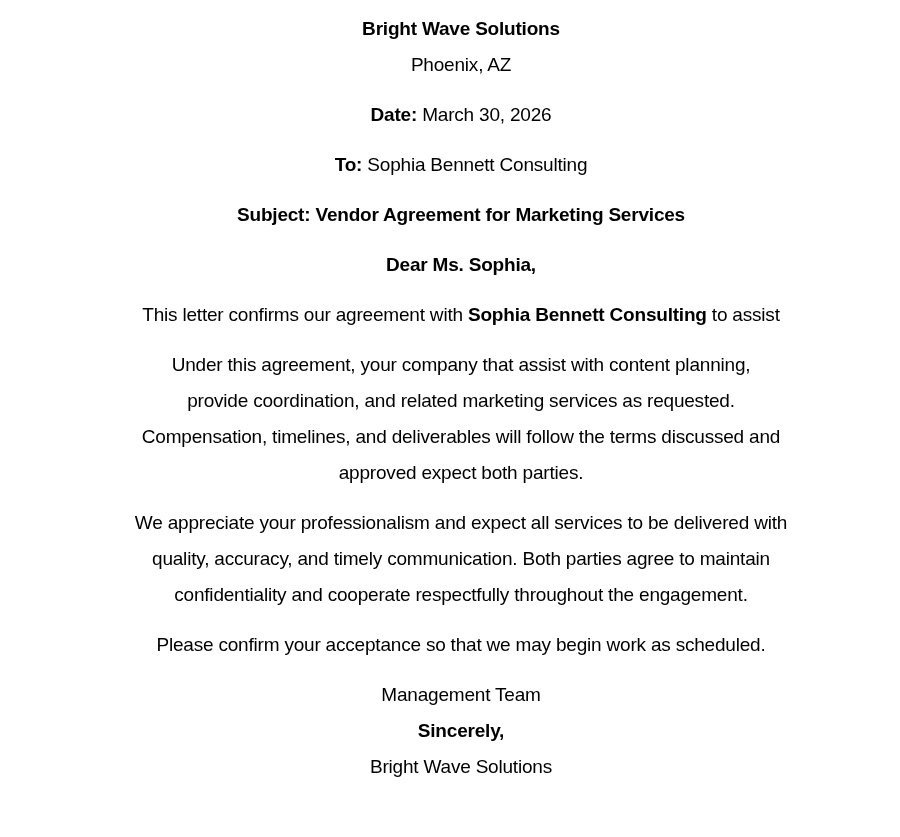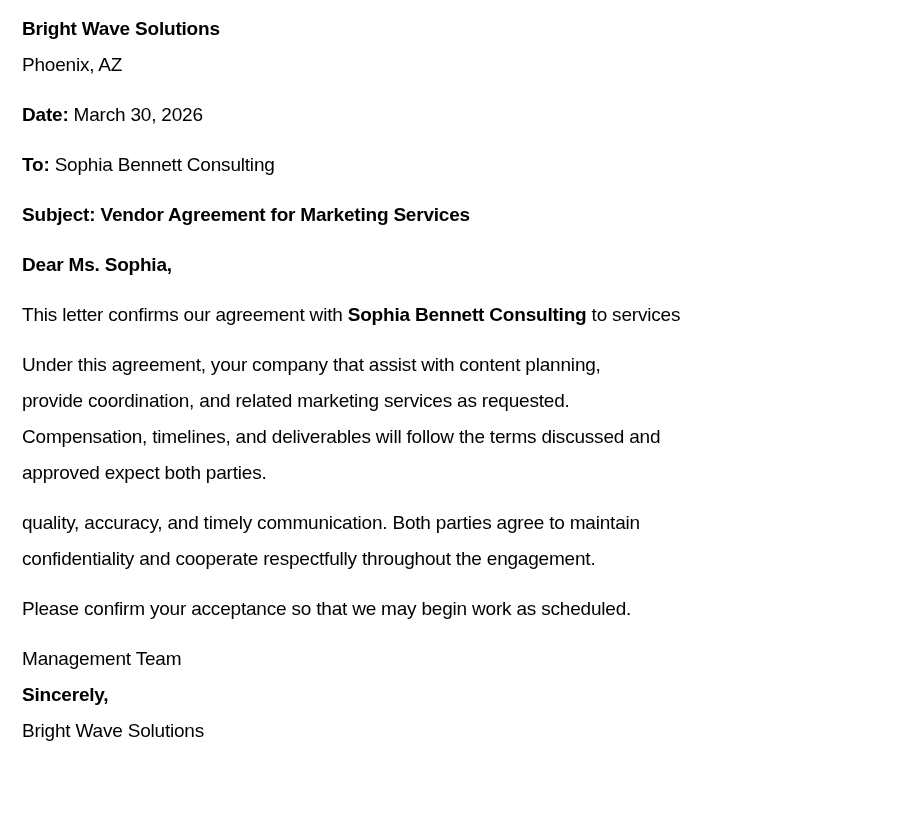--- a/index.html
+++ b/index.html
@@ -4,21 +4,21 @@
   <style>
     html, body { margin: 0; padding: 0; background: #ffffff; }
     body {
       width: 900px; height: 837px; overflow: hidden;
       font-family: "Liberation Sans", sans-serif;
       color: #000000;
       font-size: 19px;
       letter-spacing: -0.2px;
     }
     .page { position: relative; padding: 11px 0 0 22px; }
-    .line { height: 36px; line-height: 36px; white-space: nowrap; }
+    .line { height: 36px; line-height: 36px; white-space: nowrap; text-align: center; }
     .gap { height: 14px; }
     b, .bold { font-weight: bold; }
   </style>
 </head>
 <body>
 
 <div class="page">
 
   <div class="line bold">Bright Wave Solutions</div>
   <div class="line">Phoenix, AZ</div>
@@ -30,33 +30,34 @@
   <div class="line"><b>To:</b> <span>Sophia Bennett Consulting</span></div>
   <div class="gap"></div>
 
   <div class="line bold"><span>Subject:</span> <span>Vendor Agreement for Marketing Services</span></div>
   <div class="gap"></div>
 
   <div class="line bold">Dear Ms. Sophia,</div>
   <div class="gap"></div>
 
   <div>
-    <div class="line"><span>This letter confirms our agreement with </span><b>Sophia Bennett Consulting</b><span> to services</span></div>
+    <div class="line"><span>This letter confirms our agreement with </span><b>Sophia Bennett Consulting</b><span> to assist</span></div>
   </div>
   <div class="gap"></div>
 
   <div>
     <div class="line">Under this agreement, your company that assist with content planning,</div>
     <div class="line">provide coordination, and related marketing services as requested.</div>
     <div class="line">Compensation, timelines, and deliverables will follow the terms discussed and</div>
     <div class="line">approved expect both parties.</div>
   </div>
   <div class="gap"></div>
 
   <div>
+    <div class="line">We appreciate your professionalism and expect all services to be delivered with</div>
     <div class="line">quality, accuracy, and timely communication. Both parties agree to maintain</div>
     <div class="line">confidentiality and cooperate respectfully throughout the engagement.</div>
   </div>
   <div class="gap"></div>
 
   <div class="line">Please confirm your acceptance so that we may begin work as scheduled.</div>
   <div class="gap"></div>
 
   <div class="line">Management Team</div>
   <div class="line bold">Sincerely,</div>

